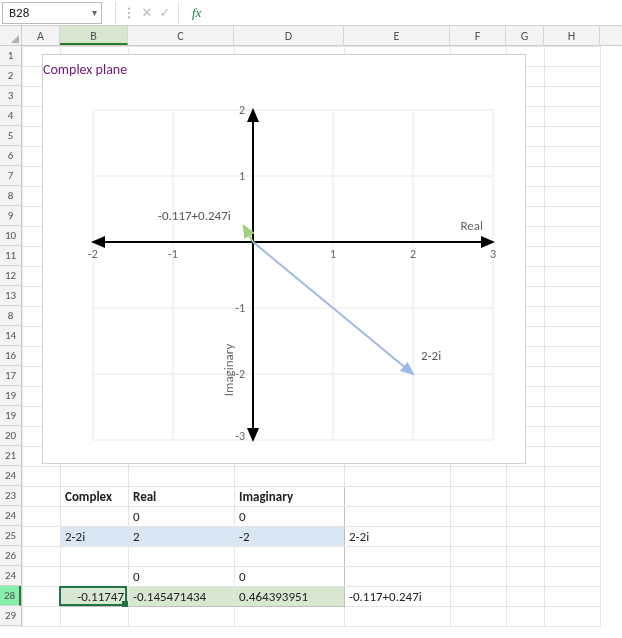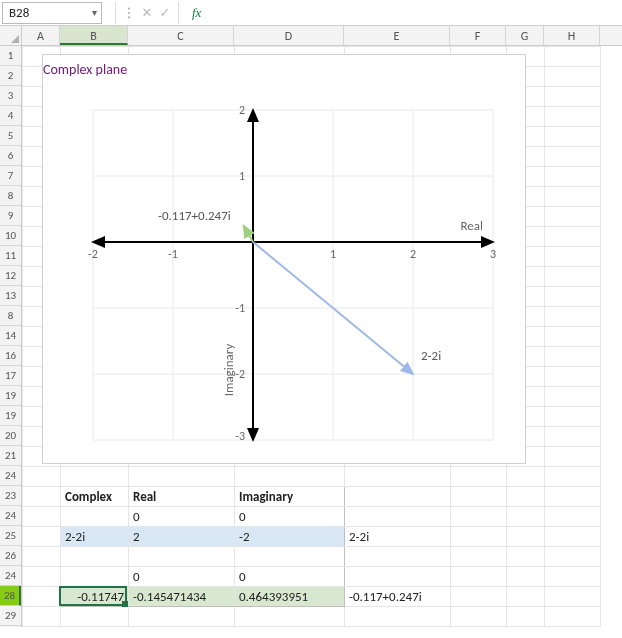--- a/index.html
+++ b/index.html
@@ -63,21 +63,21 @@
   }
   .colh.sel { background: #d8e6d0; border-bottom: 2px solid #2a7a2a; }
 
   .grid-body { display: flex; }
   .row-headers { width: 22px; background: #f3f3f3; border-right: 1px solid #ccc; }
   .rowh {
     height: 20px; line-height: 20px;
     text-align: center; font-size: 11px; color: #555;
     border-bottom: 1px solid #d4d4d4;
   }
-  .rowh.sel { background: #84cc16; border-right: 2px solid #2a7a2a; }
+  .rowh.sel { background: #86efac; border-right: 2px solid #2a7a2a; }
 
   .cells { position: relative; flex: 1; }
   table.sheet { border-collapse: collapse; table-layout: fixed; }
   table.sheet td {
     border: 1px solid #e5e5e5;
     height: 20px;
     padding: 0 4px;
     font-size: 13px;
     overflow: hidden;
     white-space: nowrap;

